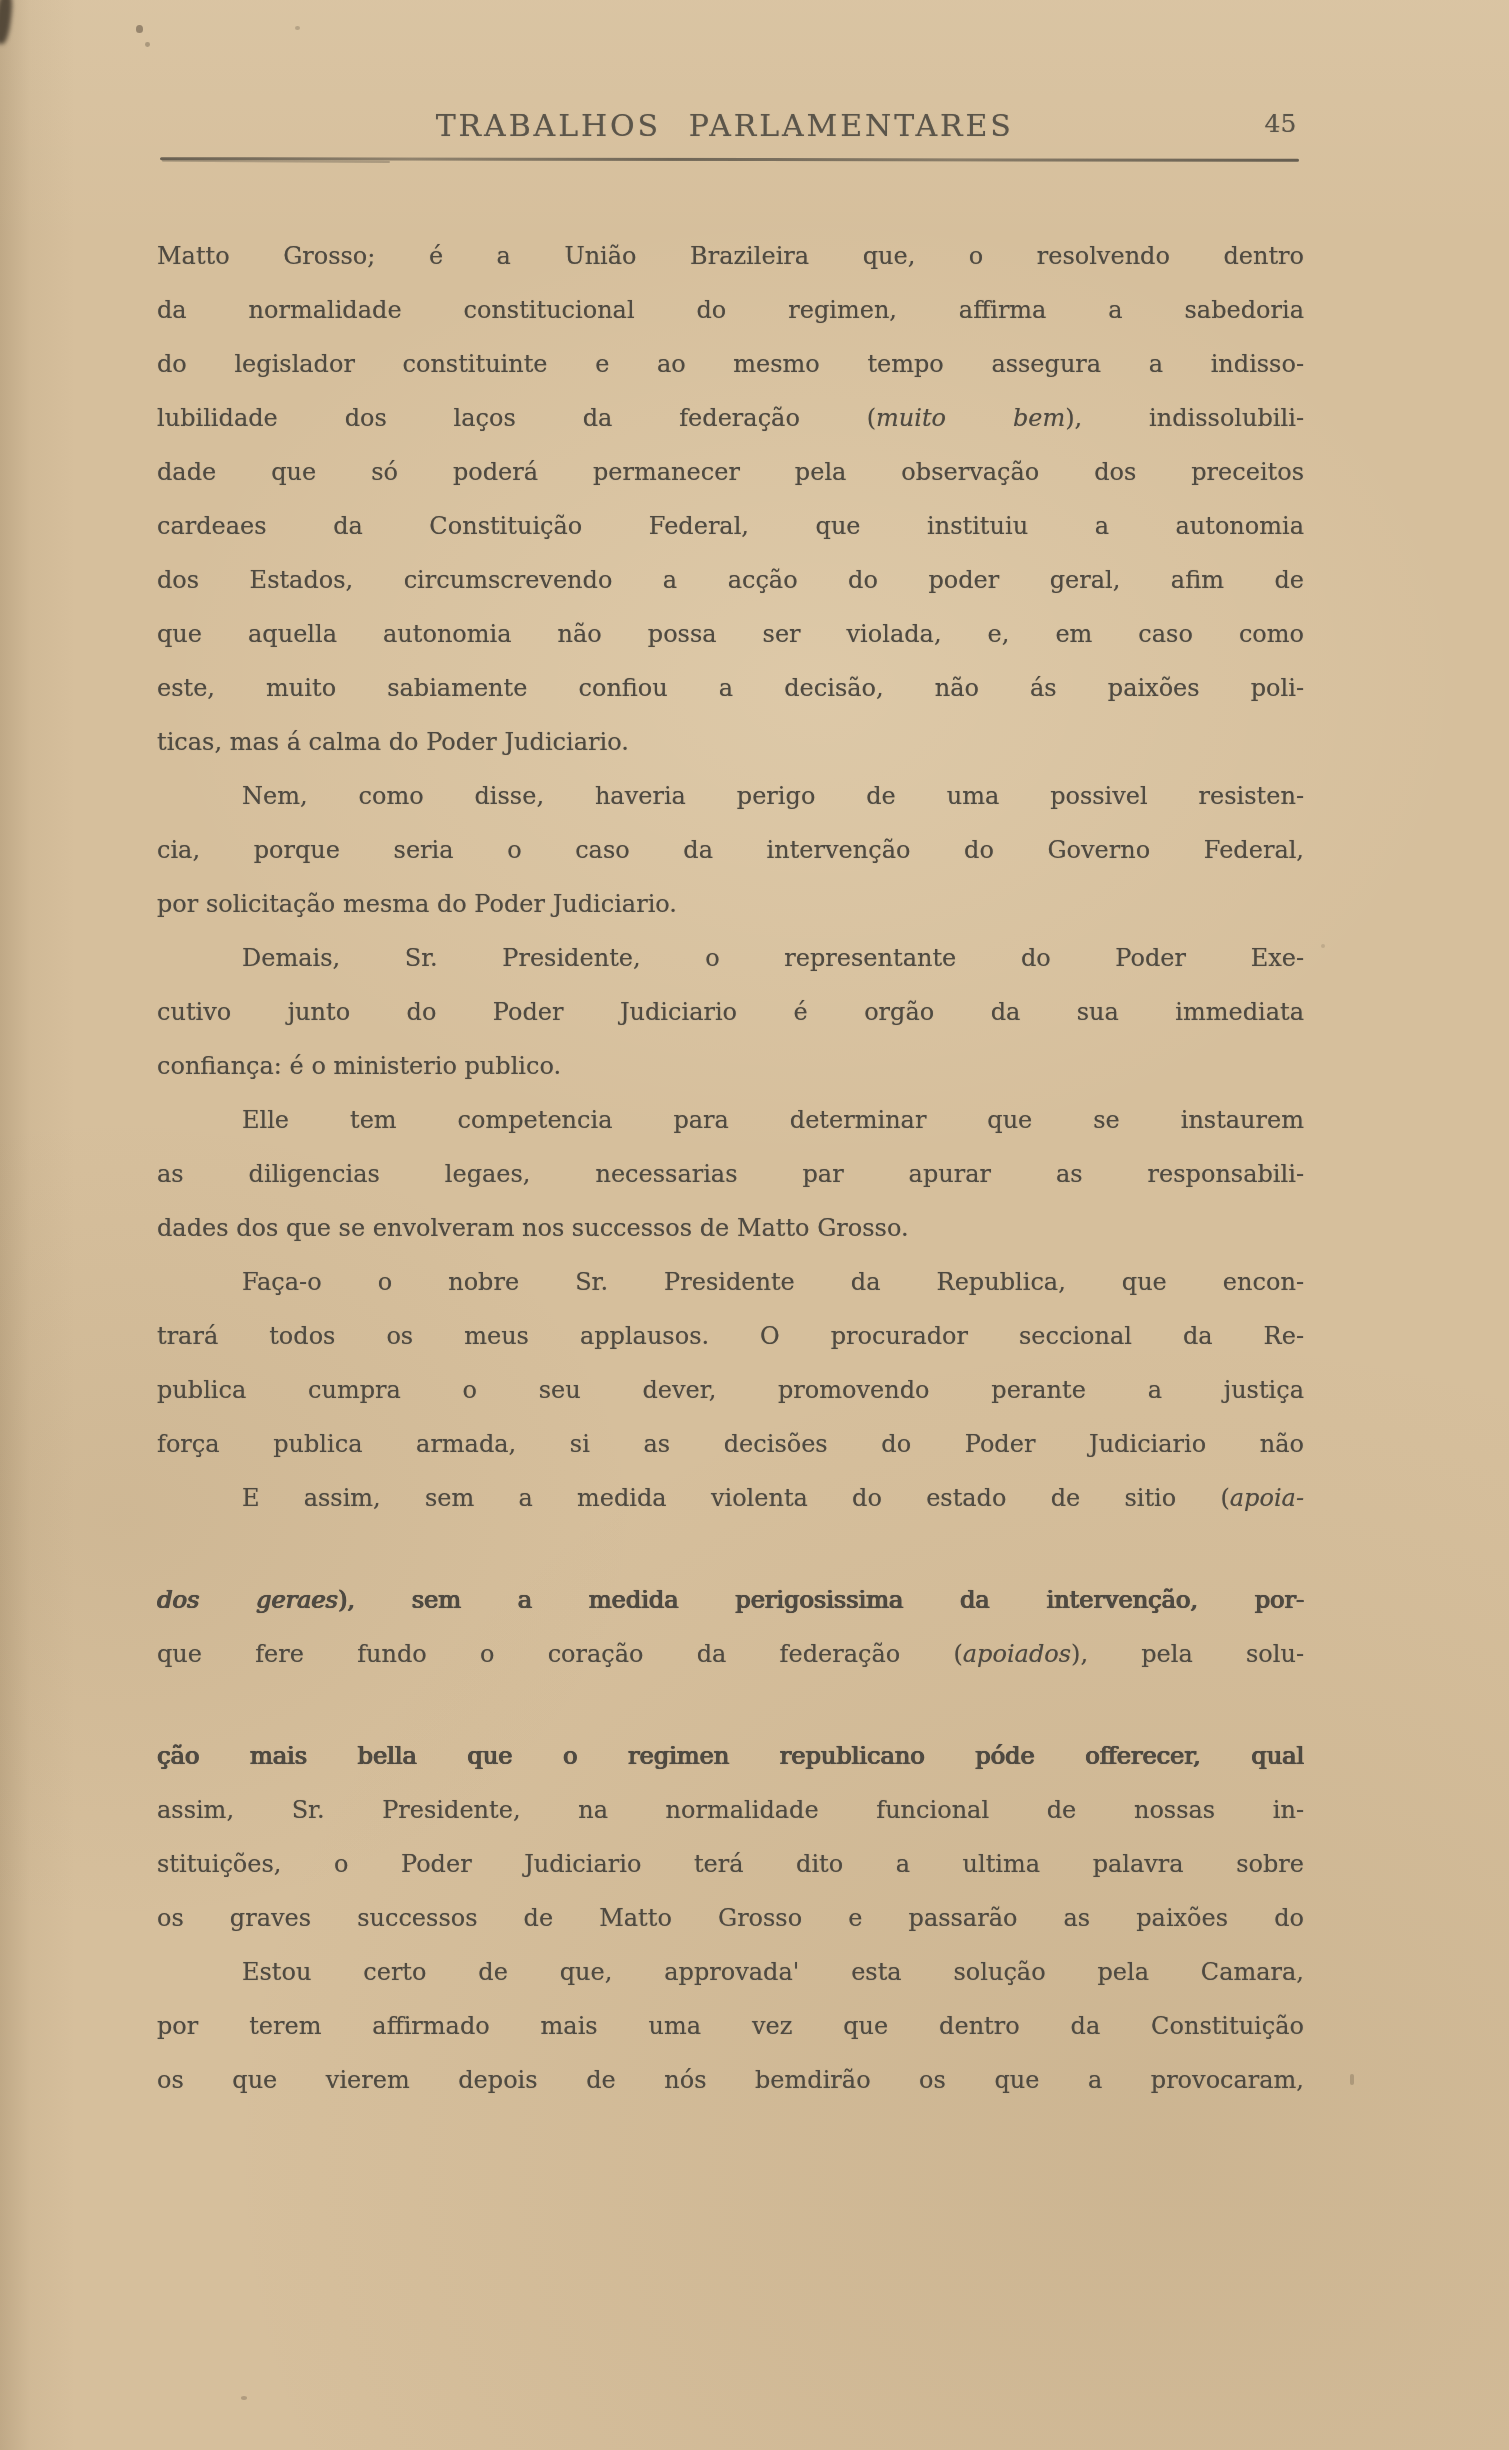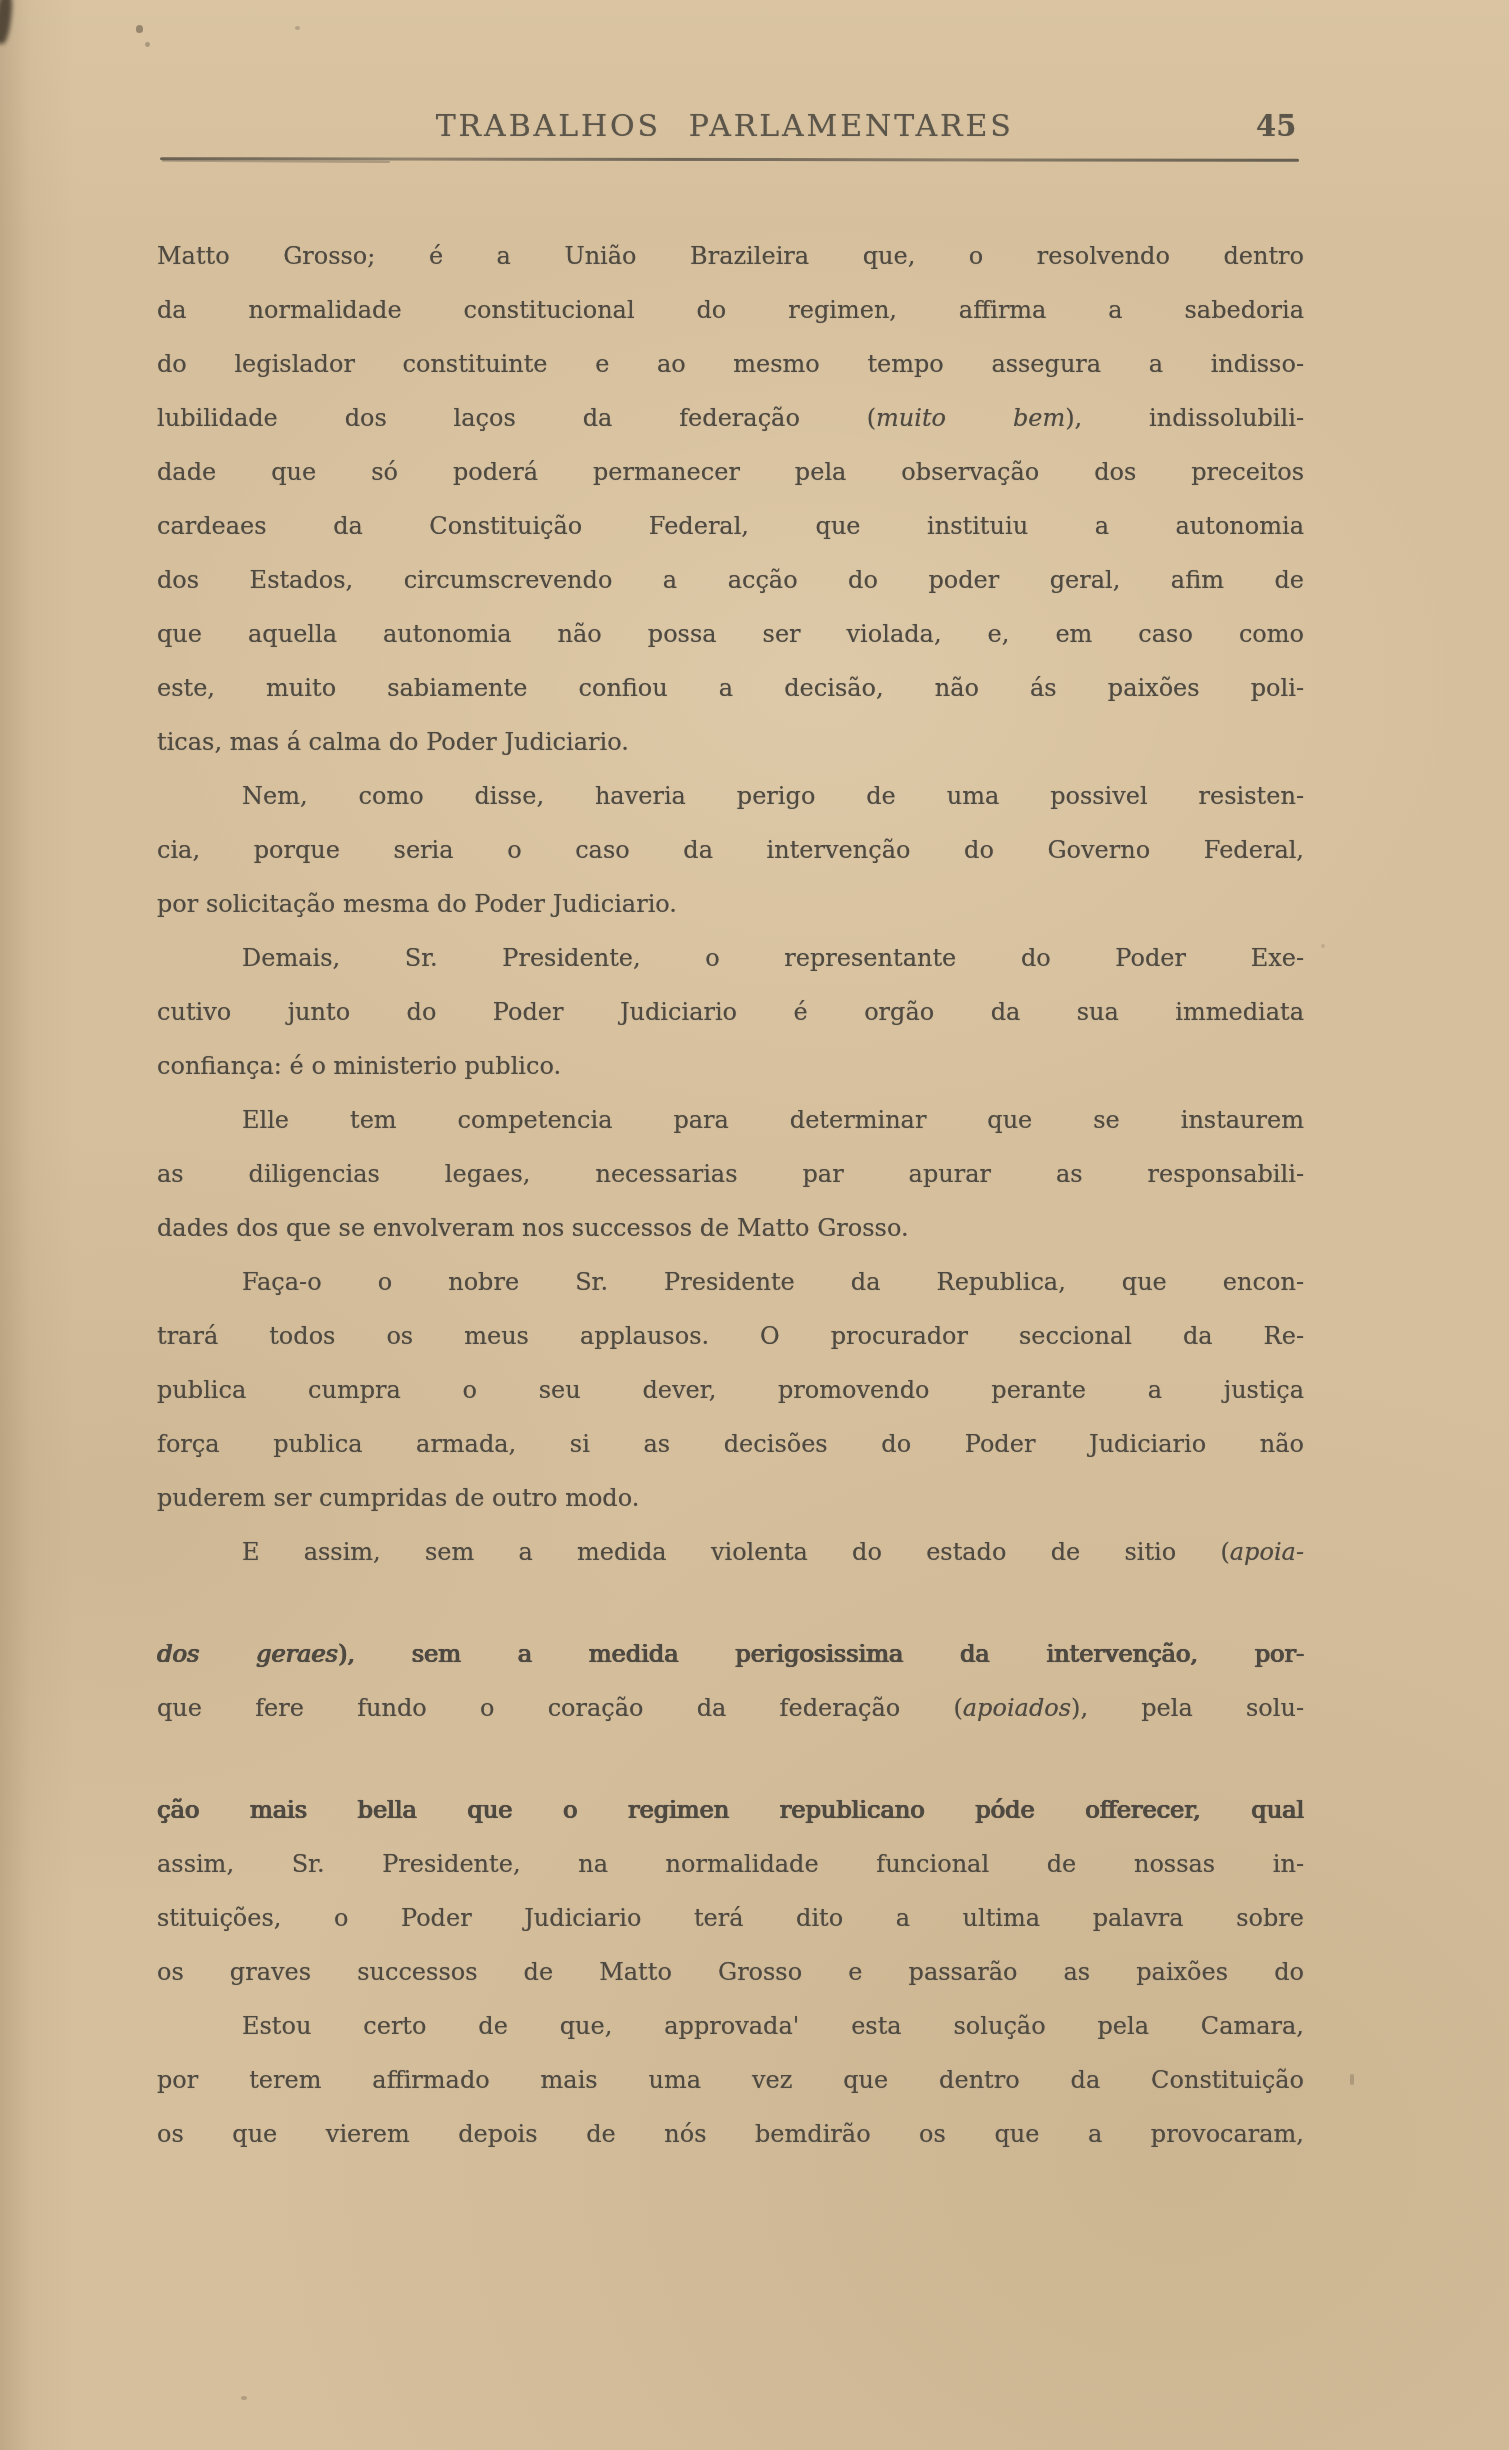--- a/index.html
+++ b/index.html
@@ -28,24 +28,23 @@
     position: absolute; left: 0; right: 11.6px; top: 0;
     text-align: center;
     font-size: 30px;
     letter-spacing: 2.9px;
     word-spacing: 15.4px;
     color: #5b554a;
     text-shadow: 0 0 0.8px rgba(91,85,74,0.5);
   }
   .page-number {
     position: absolute; right: 7.7px; top: 1px;
-    font-size: 29px;
+    font-size: 25px;
     color: #5b554a;
     text-shadow: 0 0 0.8px rgba(91,85,74,0.5);
-    font-weight: bold;
   }
   .header-rule {
     position: absolute;
     top: 158px; left: 160px; width: 1139px; height: 2.9px;
     background: linear-gradient(90deg,
       rgba(86,80,69,0.85), rgba(86,80,69,0.55) 22%,
       rgba(86,80,69,0.80) 45%, rgba(86,80,69,0.60) 70%,
       rgba(86,80,69,0.88));
     border-radius: 1.9px;
     transform: rotate(0.08deg);
@@ -135,21 +134,20 @@
       <div class="line indent"><span>Demais, Sr. Presidente, o representante do Poder Exe-</span></div>
       <div class="line"><span>cutivo junto do Poder Judiciario é orgão da sua immediata</span></div>
       <div class="line par-end"><span>confiança: é o ministerio publico.</span></div>
       <div class="line indent"><span>Elle tem competencia para determinar que se instaurem</span></div>
       <div class="line"><span>as diligencias legaes, necessarias par apurar as responsabili-</span></div>
       <div class="line par-end"><span>dades dos que se envolveram nos successos de Matto Grosso.</span></div>
       <div class="line indent"><span>Faça-o o nobre Sr. Presidente da Republica, que encon-</span></div>
       <div class="line"><span>trará todos os meus applausos. O procurador seccional da Re-</span></div>
       <div class="line"><span>publica cumpra o seu dever, promovendo perante a justiça</span></div>
       <div class="line"><span>força publica armada, si as decisões do Poder Judiciario não</span></div>
-      <div class="line par-end"><span>puderem ser cumpridas de outro modo.</span></div>
       <div class="line indent"><span>E assim, sem a medida violenta do estado de sitio (</span><span class="it">apoia-</span></div>
       <div class="line heavy"><span class="it">dos geraes</span><span>), sem a medida perigosissima da intervenção, por-</span></div>
       <div class="line"><span>que fere fundo o coração da federação (</span><span class="it">apoiados</span><span>), pela solu-</span></div>
       <div class="line heavy"><span>ção mais bella que o regimen republicano póde offerecer, qual</span></div>
       <div class="line"><span>assim, Sr. Presidente, na normalidade funcional de nossas in-</span></div>
       <div class="line"><span>stituições, o Poder Judiciario terá dito a ultima palavra sobre</span></div>
       <div class="line"><span>os graves successos de Matto Grosso e passarão as paixões do</span></div>
       <div class="line indent"><span>Estou certo de que, approvada' esta solução pela Camara,</span></div>
       <div class="line"><span>por terem affirmado mais uma vez que dentro da Constituição</span></div>
       <div class="line"><span>os que vierem depois de nós bemdirão os que a provocaram,</span></div>

